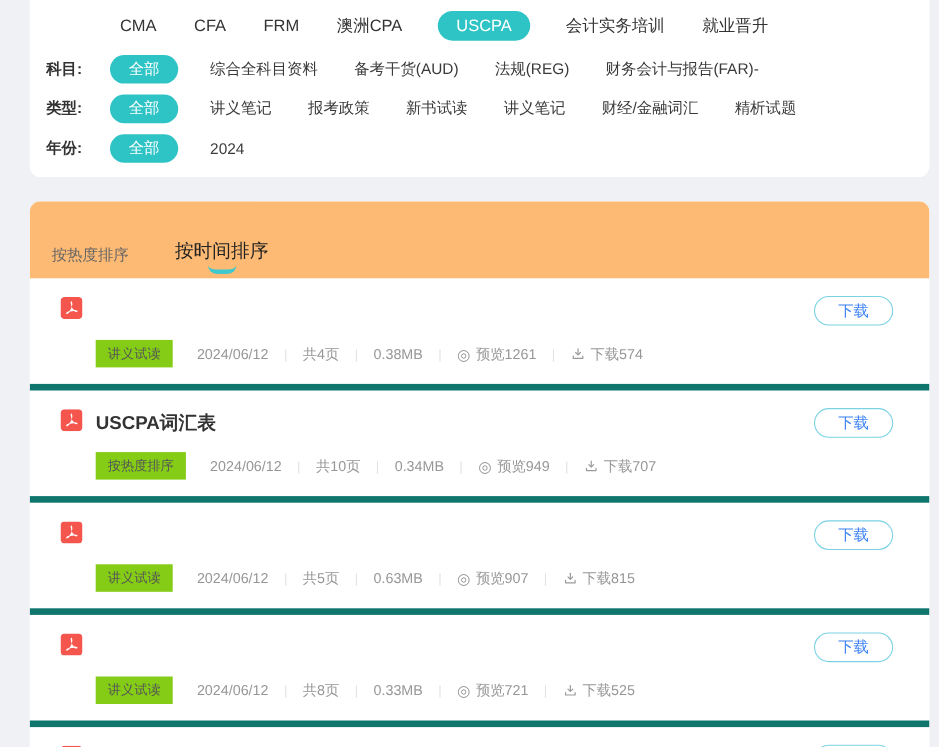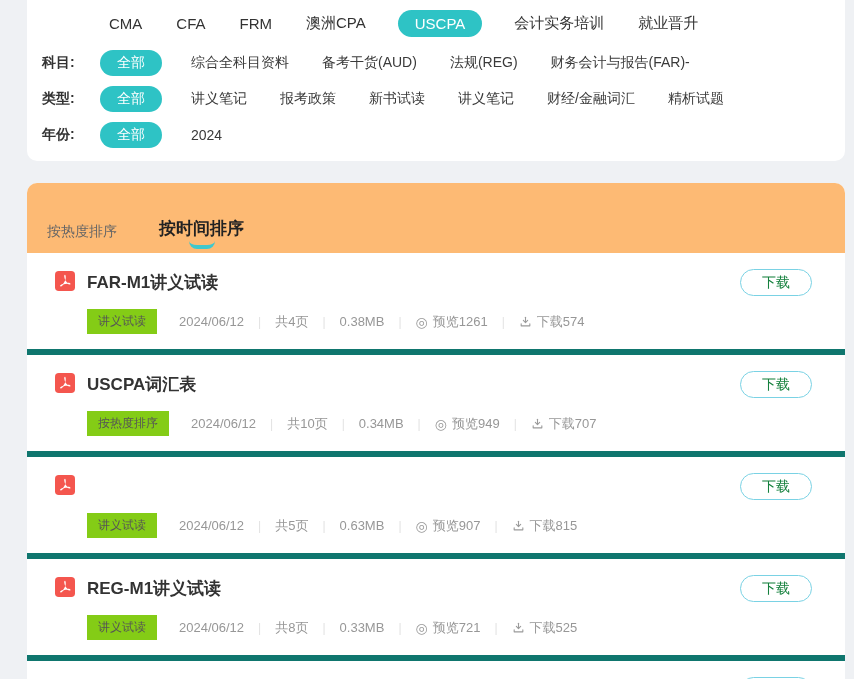--- a/index.html
+++ b/index.html
@@ -58,42 +58,42 @@
   }
   .sort-bar {
     background:#fdba74;
     height:70px;
     display:flex; align-items:flex-end;
     padding:0 0 12px 20px;
   }
   .sort-item { cursor:pointer; text-align:center; }
   .sort-item .lbl { font-size:14px; color:#666; }
   .sort-item.active { margin-left:42px; margin-bottom:-8px; }
-  .sort-item.active .lbl { font-size:17px; font-weight:700; color:#222;margin-top:11px; }
+  .sort-item.active .lbl { font-size:17px; font-weight:400; color:#222;margin-top:11px; }
   .smile {
     width:26px; height:8px;
     border-bottom:4px solid #3fc8cd;
     border-radius:0 0 16px 16px;
     margin:1px auto 0;
   }
   .sort-item:not(.active) .smile { display:none; }
 
   .doc-item { padding:16px 33px 15px 28px; }
   .doc-item + .doc-item { border-top:6px solid #0f766e; }
   .row1 { display:flex; align-items:center; }
   .pdf-icon { flex:0 0 auto; display:block; }
   .doc-title {
     font-size:17px; font-weight:700; color:#333;
     margin-left:12px; cursor:pointer;
   }
   .spacer { flex:1; }
   .dl-btn {
     width:72px; height:27px; line-height:25px;
     border:1px solid #7ad2e4; border-radius:14px;
-    color:#15803d; font-size:14px; text-align:center;
+    color:#3b82f6; font-size:14px; text-align:center;
     background:#fff; cursor:pointer; flex:0 0 auto;
   }
   .row2 {
     display:flex; align-items:center;
     margin:13px 0 0 32px;
     font-size:13px; color:#979797;
   }
   .tag-box {
     background:#84cc16; color:#555;
     font-size:12px; padding:4px 11px;
@@ -157,21 +157,20 @@
         <div class="smile"></div>
       </div>
     </div>
     <div id="doc-list">
         <div class="doc-item">
           <div class="row1">
             <span class="pdf-icon"><svg width="20" height="20" viewBox="0 0 24 24" xmlns="http://www.w3.org/2000/svg">
                 <rect width="24" height="24" rx="4.5" fill="#f4564e"></rect>
                 <path fill="#fff" d="M12 4.6c-.9 0-1.1 1.3-.6 3.4.2.9.5 1.9.9 2.8-.6 1.7-1.5 3.3-2.5 4.6-1.7.6-2.9 1.2-3.4 1.8-.7.8 0 1.8 1 1.3.9-.4 2.1-1.3 3.1-2.6 1.3-.4 2.8-.6 4.1-.6 1.1.6 2.2 1 3.1 1 1 0 1.3-1.1.4-1.6-.7-.4-2-.6-3.3-.5-.9-.8-1.8-1.9-2.4-3 .3-1.2.5-2.3.5-3.2 0-1.7-.3-3.4-.9-3.4z"></path>
               </svg></span>
-            <span class="doc-title">FAR-M1讲义试读</span>
             <span class="spacer"></span>
             <div class="dl-btn">下载</div>
           </div>
           <div class="row2">
             <span class="tag-box">讲义试读</span>
             <span>2024/06/12</span>
             <span class="sep">|</span>
             <span>共4页</span>
             <span class="sep">|</span>
             <span>0.38MB</span>
@@ -255,21 +254,20 @@
             </span>
             <span>下载815</span>
           </div>
         </div>
         <div class="doc-item">
           <div class="row1">
             <span class="pdf-icon"><svg width="20" height="20" viewBox="0 0 24 24" xmlns="http://www.w3.org/2000/svg">
                 <rect width="24" height="24" rx="4.5" fill="#f4564e"></rect>
                 <path fill="#fff" d="M12 4.6c-.9 0-1.1 1.3-.6 3.4.2.9.5 1.9.9 2.8-.6 1.7-1.5 3.3-2.5 4.6-1.7.6-2.9 1.2-3.4 1.8-.7.8 0 1.8 1 1.3.9-.4 2.1-1.3 3.1-2.6 1.3-.4 2.8-.6 4.1-.6 1.1.6 2.2 1 3.1 1 1 0 1.3-1.1.4-1.6-.7-.4-2-.6-3.3-.5-.9-.8-1.8-1.9-2.4-3 .3-1.2.5-2.3.5-3.2 0-1.7-.3-3.4-.9-3.4z"></path>
               </svg></span>
-            <span class="doc-title">REG-M1讲义试读</span>
             <span class="spacer"></span>
             <div class="dl-btn">下载</div>
           </div>
           <div class="row2">
             <span class="tag-box">讲义试读</span>
             <span>2024/06/12</span>
             <span class="sep">|</span>
             <span>共8页</span>
             <span class="sep">|</span>
             <span>0.33MB</span>

